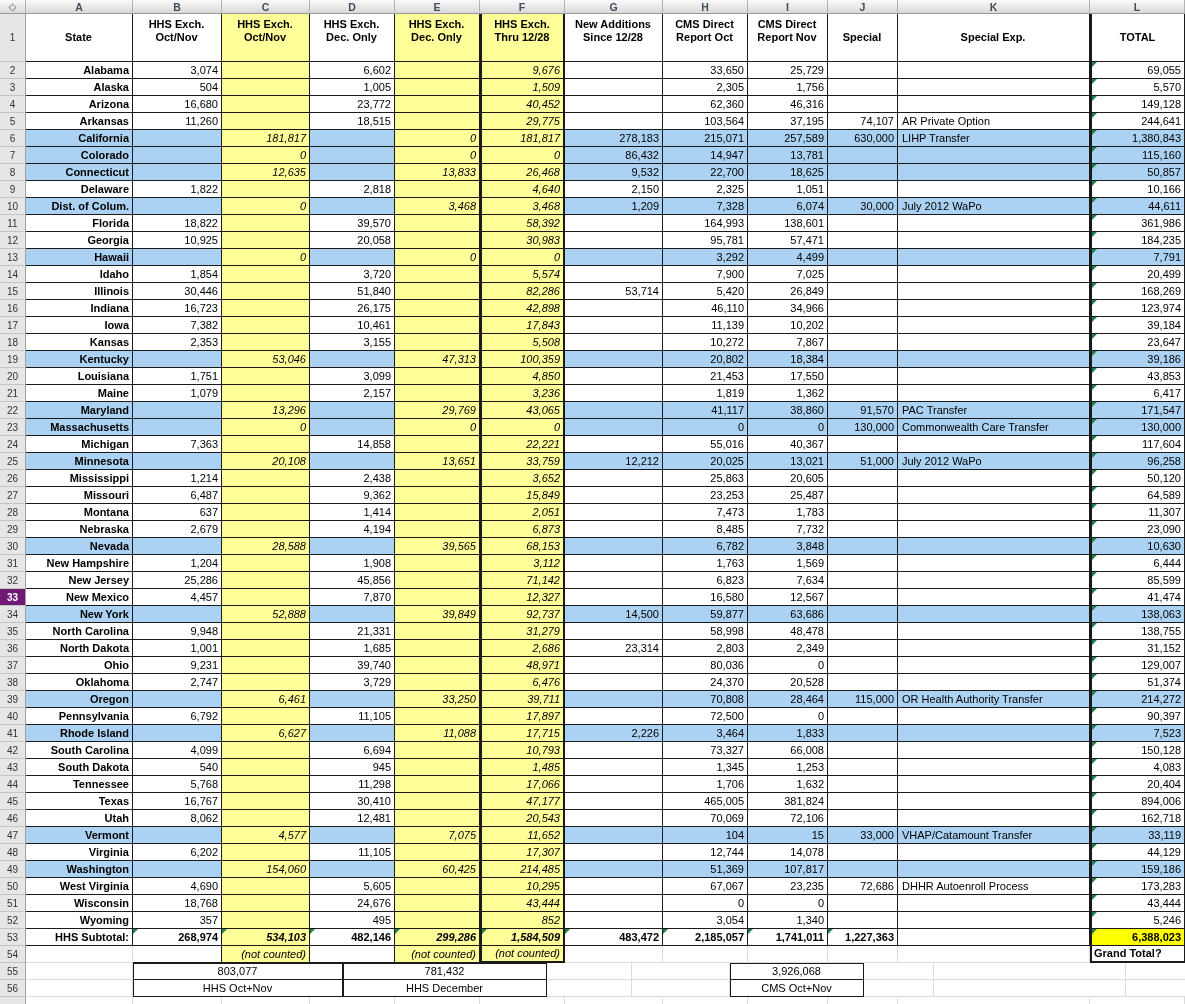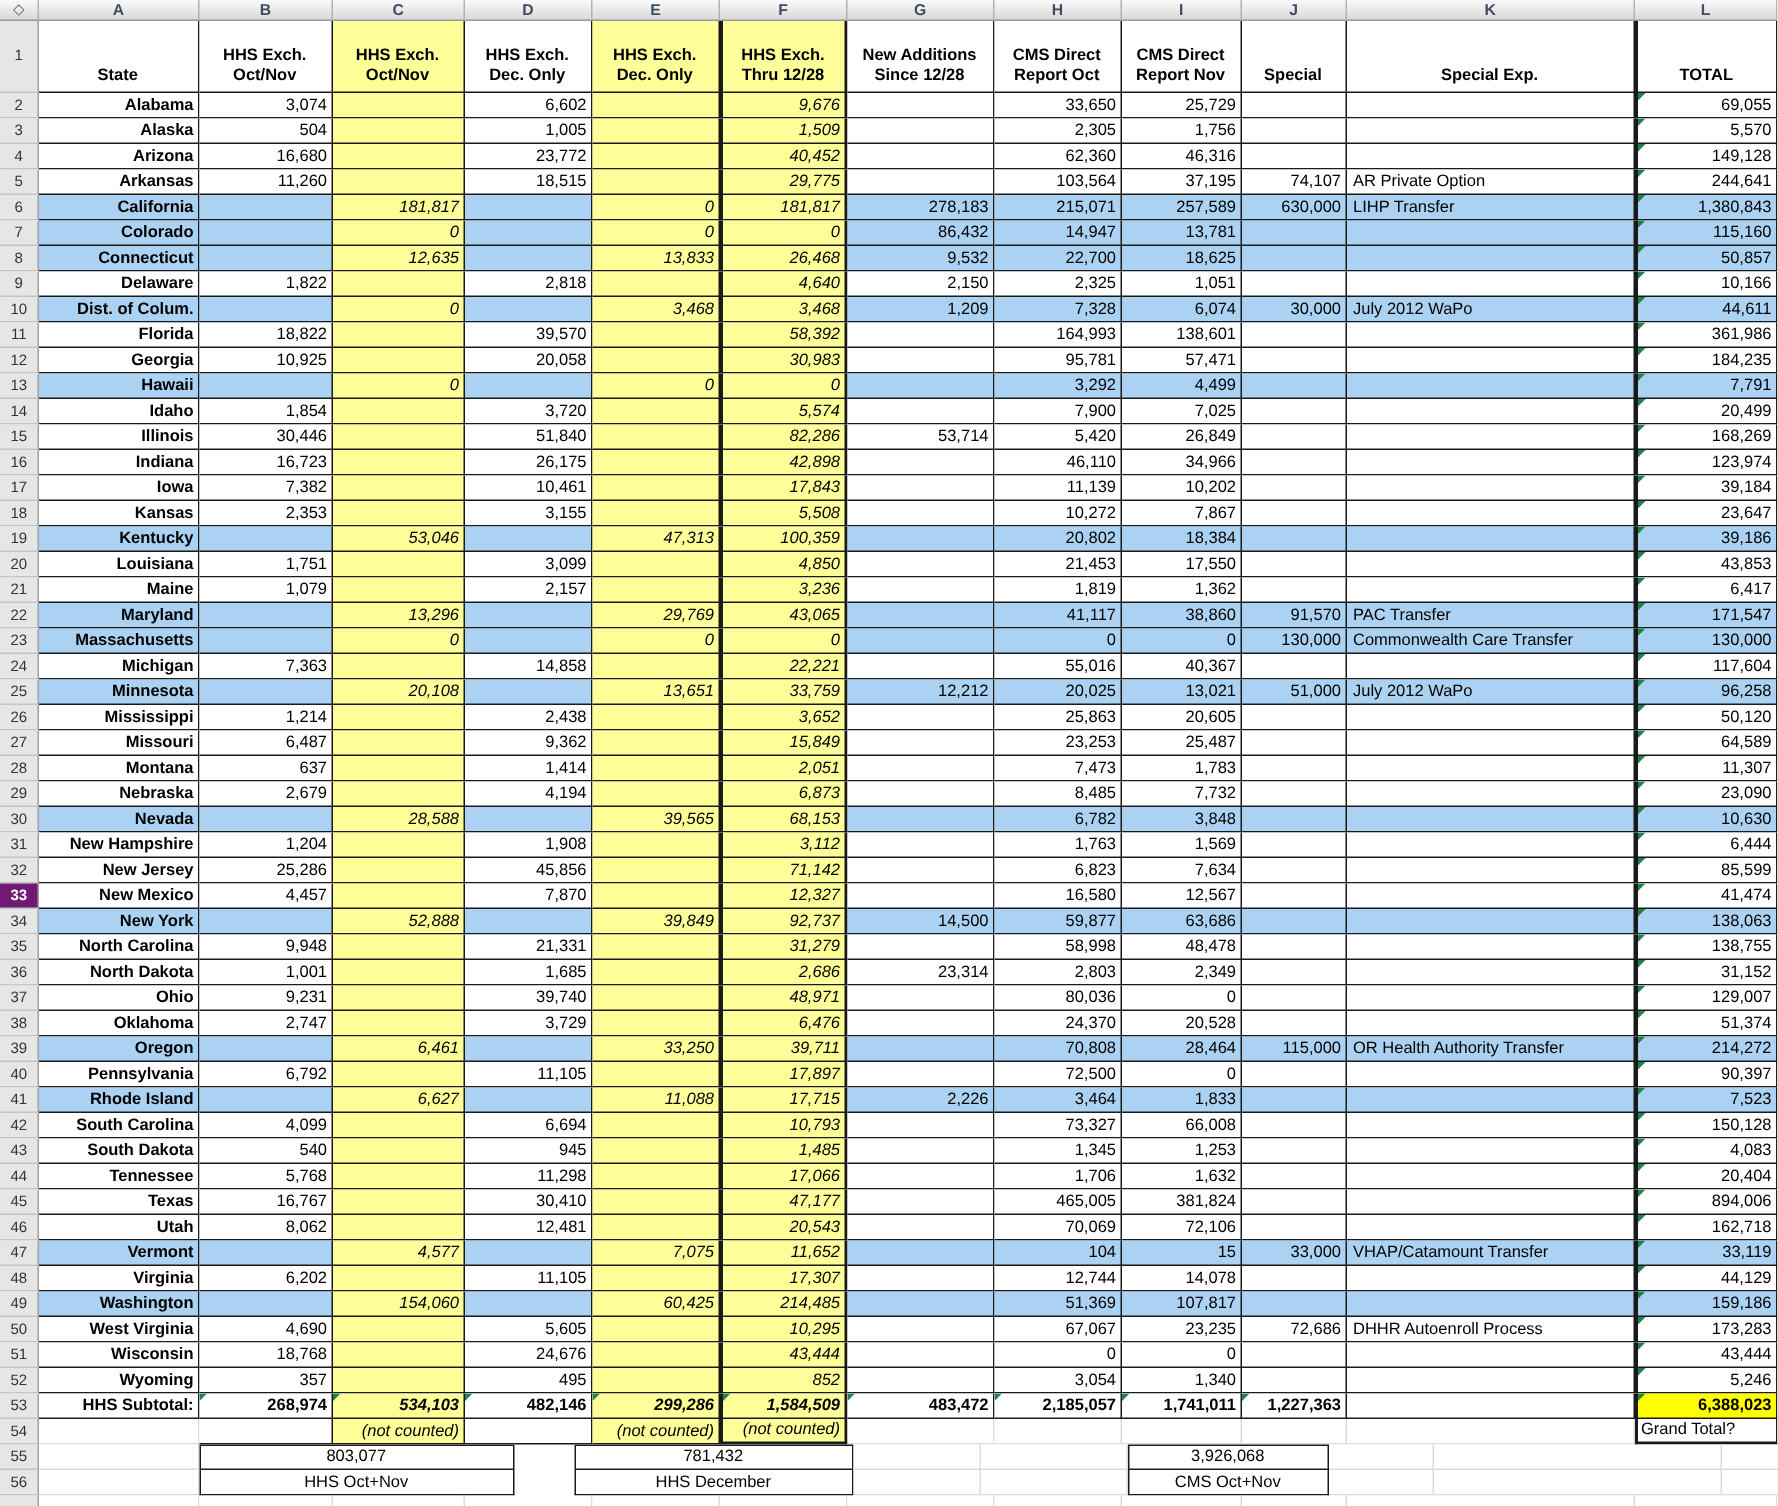--- a/index.html
+++ b/index.html
@@ -12,55 +12,55 @@
   .cell{
     box-sizing:border-box;flex:0 0 auto;display:flex;align-items:center;justify-content:flex-end;
     padding:0 3px 0 2px;font-size:11px;line-height:1;color:#000;background:#fff;position:relative;
     border-right:1px solid var(--grid);border-bottom:1px solid var(--grid);
     white-space:nowrap;overflow:hidden;
   }
   
   .c-rh{width:26px;flex-basis:26px;} .c-a{width:107px;} .c-b{width:89px;} .c-c{width:88px;}
   .c-d{width:85px;} .c-e{width:85px;} .c-f{width:85px;} .c-g{width:98px;} .c-h{width:85px;}
   .c-i{width:80px;} .c-j{width:70px;} .c-k{width:192px;} .c-l{width:95px;}
-  .c-bc{width:210px;} .c-de{width:186px;margin-left:40px;} .c-hi{width:134px;}
+  .c-bc{width:210px;} .c-de{width:204px;} .c-hi{width:134px;}
   
   .colstrip{display:flex;height:14px;background:linear-gradient(#fafafa,#d6d6d6);}
   .hcell{
     box-sizing:border-box;flex:0 0 auto;display:flex;align-items:center;justify-content:center;
     font-size:10.5px;font-weight:bold;color:#3e4e60;
     border-right:1px solid #b2b2b2;border-bottom:1px solid #999;
   }
   .corner{font-size:10px;color:#55606c;}
   
   .rowhdr{
     box-sizing:border-box;flex:0 0 26px;width:26px;display:flex;align-items:center;justify-content:center;
     font-size:10px;color:#333;background:#e6e6e6;
     border-right:1px solid #a0a0a0;border-bottom:1px solid #c4c4c4;
   }
   .rowhdr.sel{background:#701a75;color:#fff;font-weight:bold;}
   
   .hdr1{height:48px;}
   .hd{
     font-weight:bold;white-space:pre-line;text-align:center;justify-content:center;
-    align-items:flex-end;padding-bottom:3px;line-height:1.25;font-style:normal !important;
+    align-items:flex-end;padding-bottom:16px;line-height:1.25;font-style:normal !important;
   }
   
   .yellow{background:var(--yellow) !important;font-style:italic;}
   .row.blue .cell:not(.yellow){background:var(--blue);}
   .state{font-weight:bold;}
   .kcol{justify-content:flex-start;padding-left:4px;}
   .thickLR{border-left:2px solid var(--grid);border-right:2px solid var(--grid);}
   .thickL{border-left:2px solid var(--grid);}
   .tri::before{content:"";position:absolute;top:0;left:0;width:0;height:0;
     border-top:5px solid var(--tri);border-right:5px solid transparent;}
   .subtotal .cell{font-weight:bold;}
   .grand{background:var(--grand) !important;}
   .fbot{border-bottom:2px solid var(--grid);}
-  .lbot{border-bottom:2px solid var(--grid);font-weight:normal;justify-content:flex-start;}
+  .lbot{border-bottom:2px solid var(--grid);font-weight:bold;justify-content:flex-start;}
   .plain{border-right:1px solid #dcdcdc;border-bottom:1px solid #dcdcdc;}
   .box{border:1px solid var(--grid);justify-content:center;}
   .box2{border:1px solid var(--grid);border-top:none;justify-content:center;}
   .sliver{height:7px;}
   .sliver .cell{border-bottom:none;}
   .sliver .rowhdr{border-bottom:none;}
 </style>
 </head>
 <body>
 

